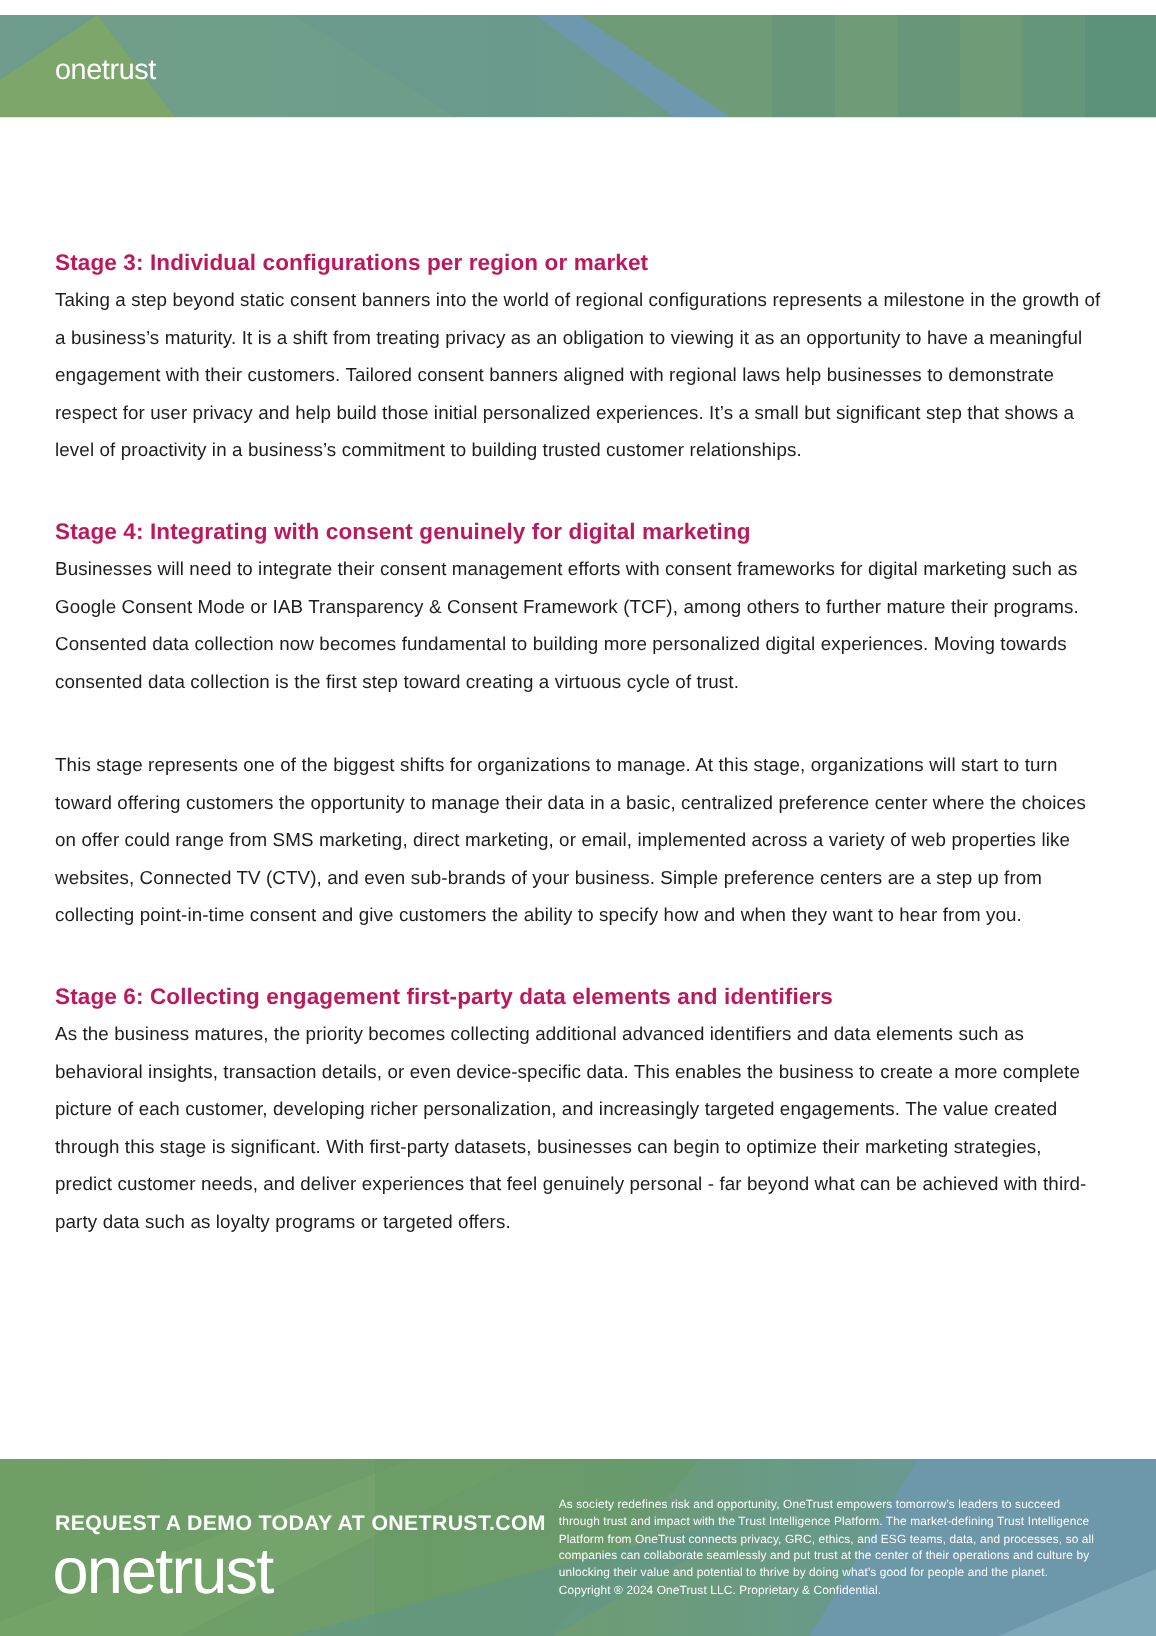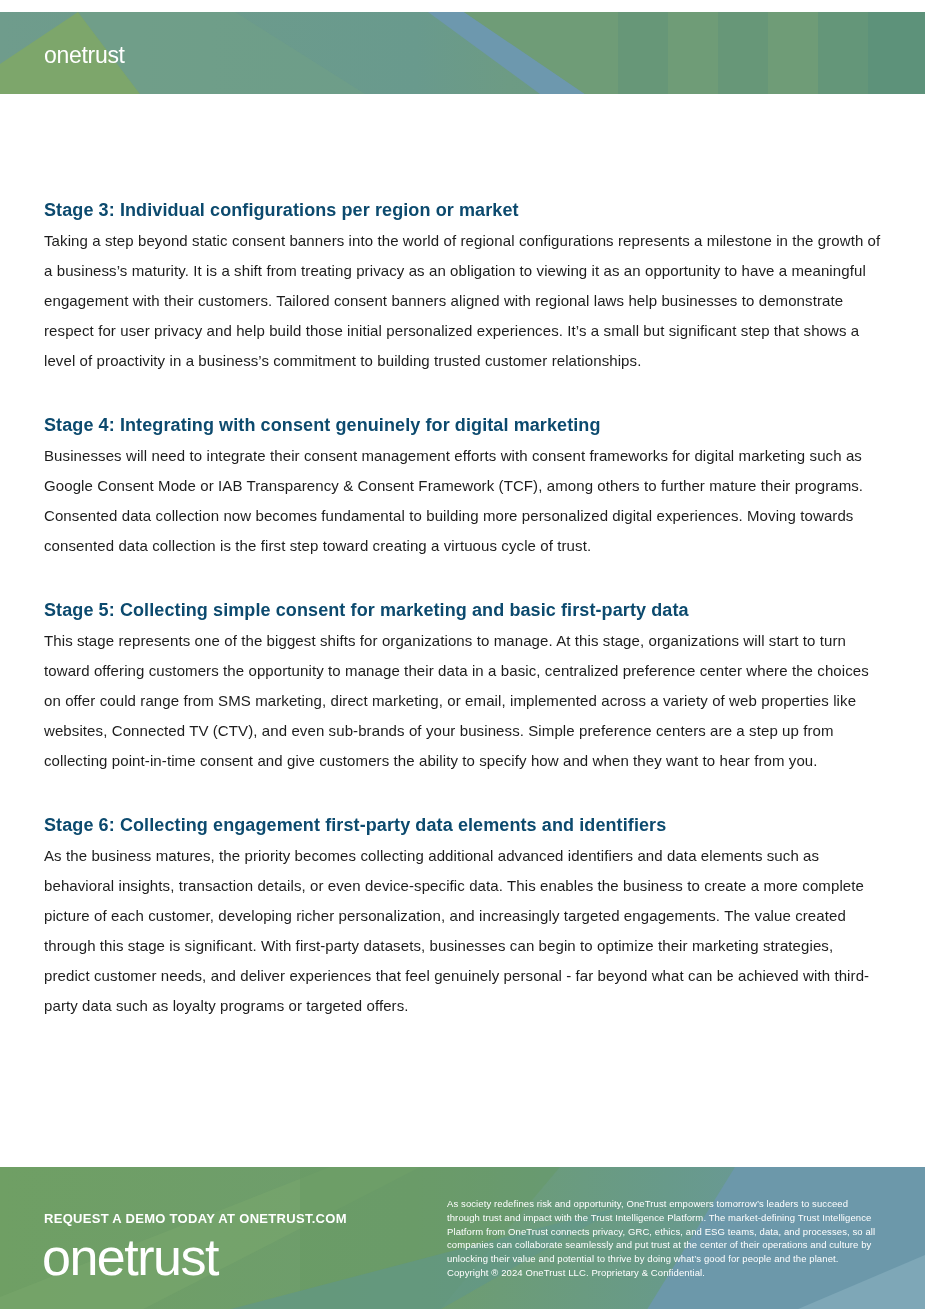--- a/index.html
+++ b/index.html
@@ -43,21 +43,21 @@
     width: 925px;
     padding: 104px 44px 0 44px;
     box-sizing: border-box;
   }
   .section { margin: 0 0 37px 0; }
   .section h2 {
     margin: 0 0 4px 0;
     font-size: 18px;
     line-height: 24px;
     font-weight: 700;
-    color: #0c4a6e;
+    color: #be185d;
     letter-spacing: 0.1px;
   }
   .section p {
     margin: 0;
     font-size: 15px;
     line-height: 30px;
     color: #1d1d1d;
     letter-spacing: 0.1px;
   }
 
@@ -67,21 +67,21 @@
     left: 0; bottom: 0;
     width: 925px; height: 154px;
     overflow: hidden;
   }
   .footer svg { position: absolute; inset: 0; width: 100%; height: 100%; display: block; }
   .footer-inner { position: relative; width: 100%; height: 100%; }
   .footer-cta {
     position: absolute;
     left: 44px; top: 44px;
     color: #ffffff;
-    font-size: 13px;
+    font-size: 17px;
     font-weight: 700;
     letter-spacing: 0.3px;
     line-height: 16px;
     cursor: pointer;
   }
   .footer-logo {
     position: absolute;
     left: 42px; top: 60px;
     color: #ffffff;
     font-size: 52px;
@@ -135,21 +135,20 @@
       <h2>Stage 3: Individual configurations per region or market</h2>
       <p>Taking a step beyond static consent banners into the world of regional configurations represents a milestone in the growth of a business’s maturity. It is a shift from treating privacy as an obligation to viewing it as an opportunity to have a meaningful engagement with their customers. Tailored consent banners aligned with regional laws help businesses to demonstrate respect for user privacy and help build those initial personalized experiences. It’s a small but significant step that shows a level of proactivity in a business’s commitment to building trusted customer relationships.</p>
     </section>
 
     <section class="section">
       <h2>Stage 4: Integrating with consent genuinely for digital marketing</h2>
       <p>Businesses will need to integrate their consent management efforts with consent frameworks for digital marketing such as Google Consent Mode or IAB Transparency &amp; Consent Framework (TCF), among others to further mature their programs. Consented data collection now becomes fundamental to building more personalized digital experiences. Moving towards consented data collection is the first step toward creating a virtuous cycle of trust.</p>
     </section>
 
     <section class="section">
-      <h2>Stage 5: Collecting simple consent for marketing and basic first-party data</h2>
       <p>This stage represents one of the biggest shifts for organizations to manage. At this stage, organizations will start to turn toward offering customers the opportunity to manage their data in a basic, centralized preference center where the choices on offer could range from SMS marketing, direct marketing, or email, implemented across a variety of web properties like websites, Connected TV (CTV), and even sub-brands of your business. Simple preference centers are a step up from collecting point-in-time consent and give customers the ability to specify how and when they want to hear from you.</p>
     </section>
 
     <section class="section">
       <h2>Stage 6: Collecting engagement first-party data elements and identifiers</h2>
       <p>As the business matures, the priority becomes collecting additional advanced identifiers and data elements such as behavioral insights, transaction details, or even device-specific data. This enables the business to create a more complete picture of each customer, developing richer personalization, and increasingly targeted engagements. The value created through this stage is significant. With first-party datasets, businesses can begin to optimize their marketing strategies, predict customer needs, and deliver experiences that feel genuinely personal - far beyond what can be achieved with third-party data such as loyalty programs or targeted offers.</p>
     </section>
 
   </main>
 

